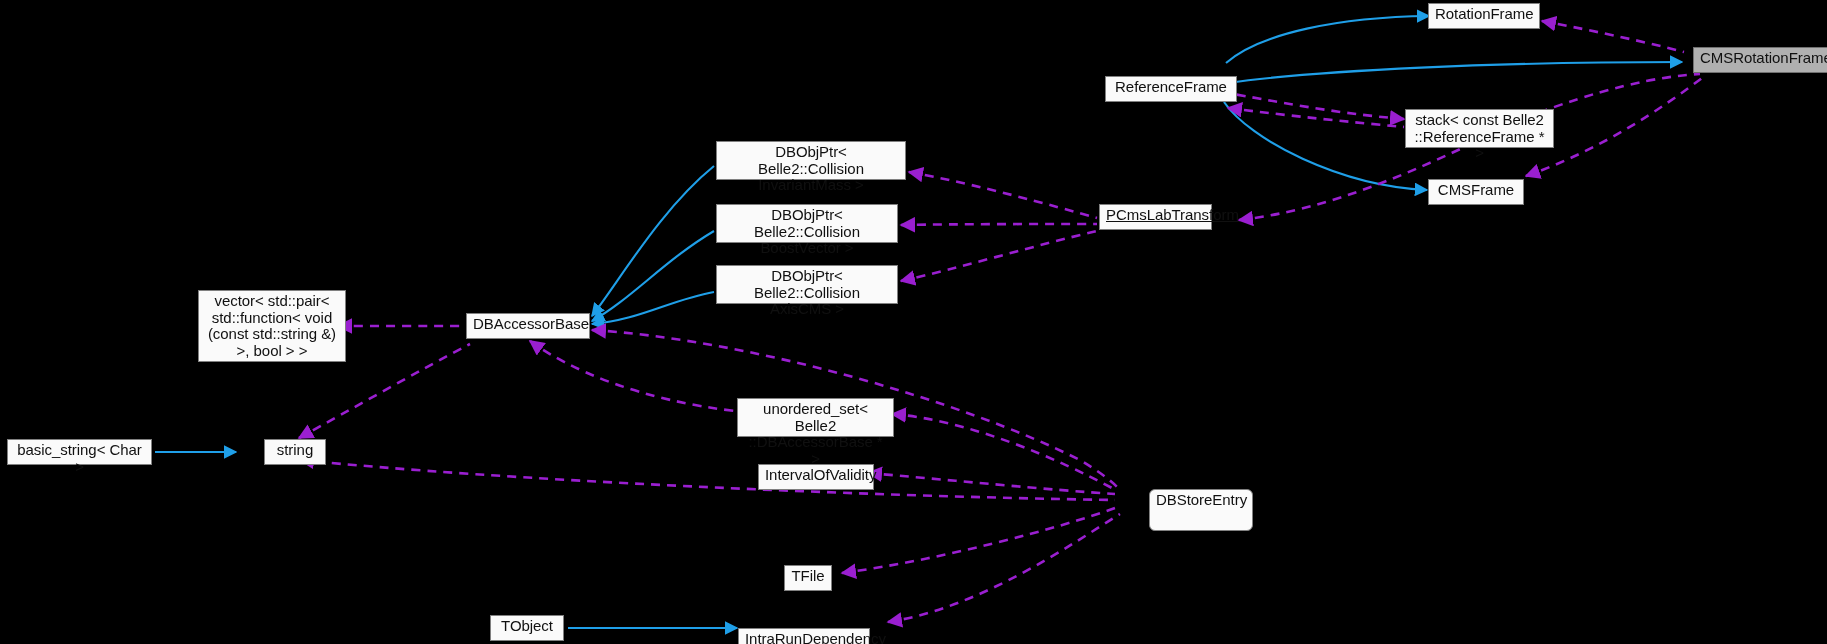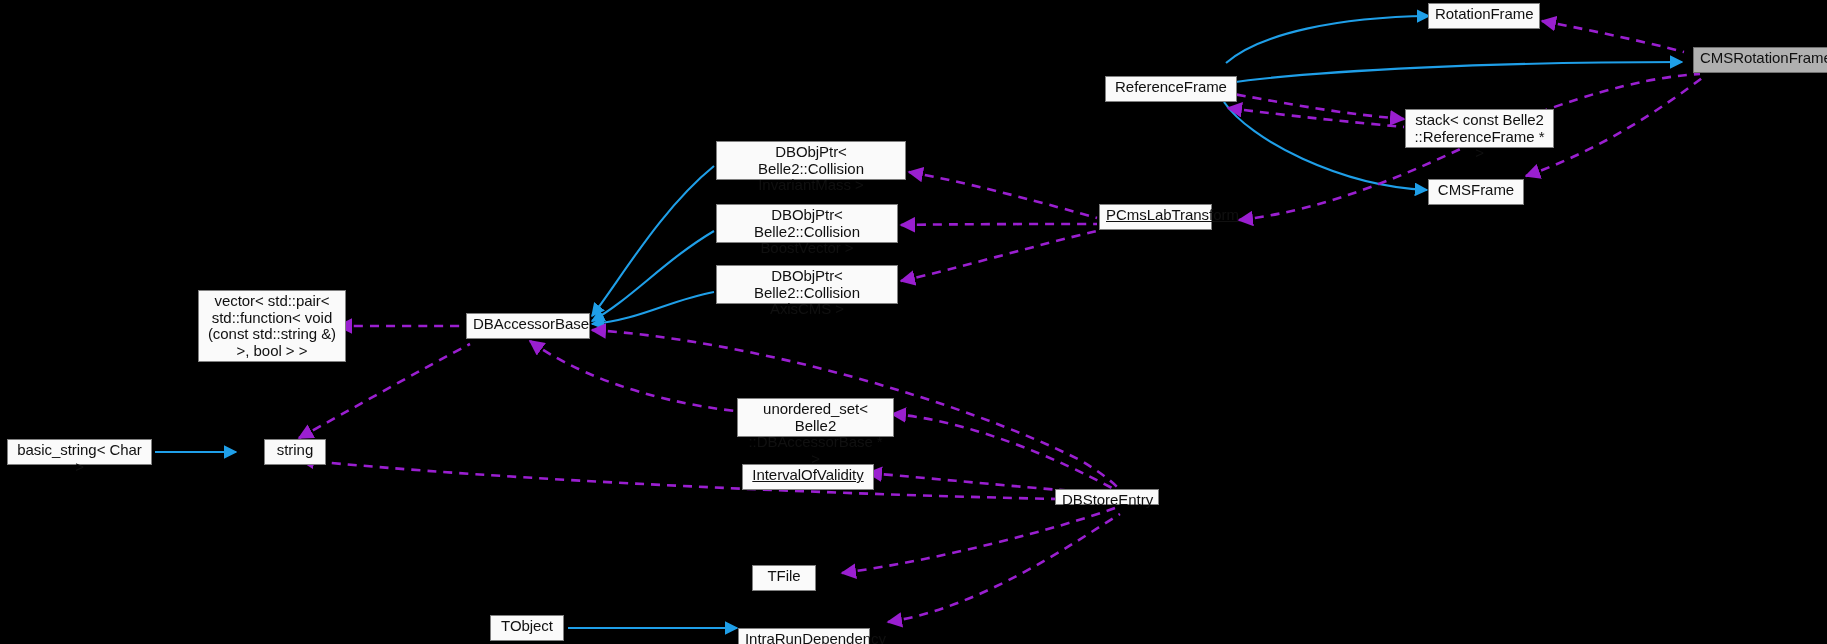--- a/index.html
+++ b/index.html
@@ -111,20 +111,20 @@
       <div class="node" style="left: 1099px; top: 204px; width: 113px; height: 26px; text-decoration: underline;"><span class="node-label">PCmsLabTransform</span></div>
       <div class="node" style="left: 198px; top: 290px; width: 148px; height: 72px;"><span class="node-label">vector&lt; std::pair&lt;
 std::function&lt; void
 (const std::string &amp;)
 &gt;, bool &gt; &gt;</span></div>
       <div class="node" style="left: 466px; top: 313px; width: 124px; height: 26px;"><span class="node-label">DBAccessorBase</span></div>
       <div class="node" style="left: 7px; top: 439px; width: 145px; height: 26px;"><span class="node-label">basic_string&lt; Char &gt;</span></div>
       <div class="node" style="left: 237px; top: 439px; width: 62px; height: 26px; margin-left: 27px;"><span class="node-label">string</span></div>
       <div class="node" style="left: 737px; top: 398px; width: 157px; height: 39px;"><span class="node-label">unordered_set&lt; Belle2
 ::DBAccessorBase * &gt;</span></div>
-      <div class="node" style="left: 742px; top: 464px; width: 132px; height: 26px; text-decoration: underline;"><span class="node-label">IntervalOfValidity</span></div>
-      <div class="node" style="left: 1055px; top: 489px; width: 104px; height: 16px;"><span class="node-label">DBStoreEntry</span></div>
-      <div class="node" style="left: 752px; top: 565px; width: 64px; height: 26px;"><span class="node-label">TFile</span></div>
+      <div class="node" style="left: 758px; top: 464px; width: 116px; height: 26px;"><span class="node-label">IntervalOfValidity</span></div>
+      <div class="node" style="left: 1149px; top: 489px; width: 104px; height: 42px; border-radius: 6px;"><span class="node-label">DBStoreEntry</span></div>
+      <div class="node" style="left: 784px; top: 565px; width: 48px; height: 26px;"><span class="node-label">TFile</span></div>
       <div class="node" style="left: 490px; top: 615px; width: 74px; height: 26px;"><span class="node-label">TObject</span></div>
       <div class="node" style="left: 738px; top: 628px; width: 132px; height: 26px;"><span class="node-label">IntraRunDependency</span></div>
     </div>
 
 </div>
 
 </body></html>

